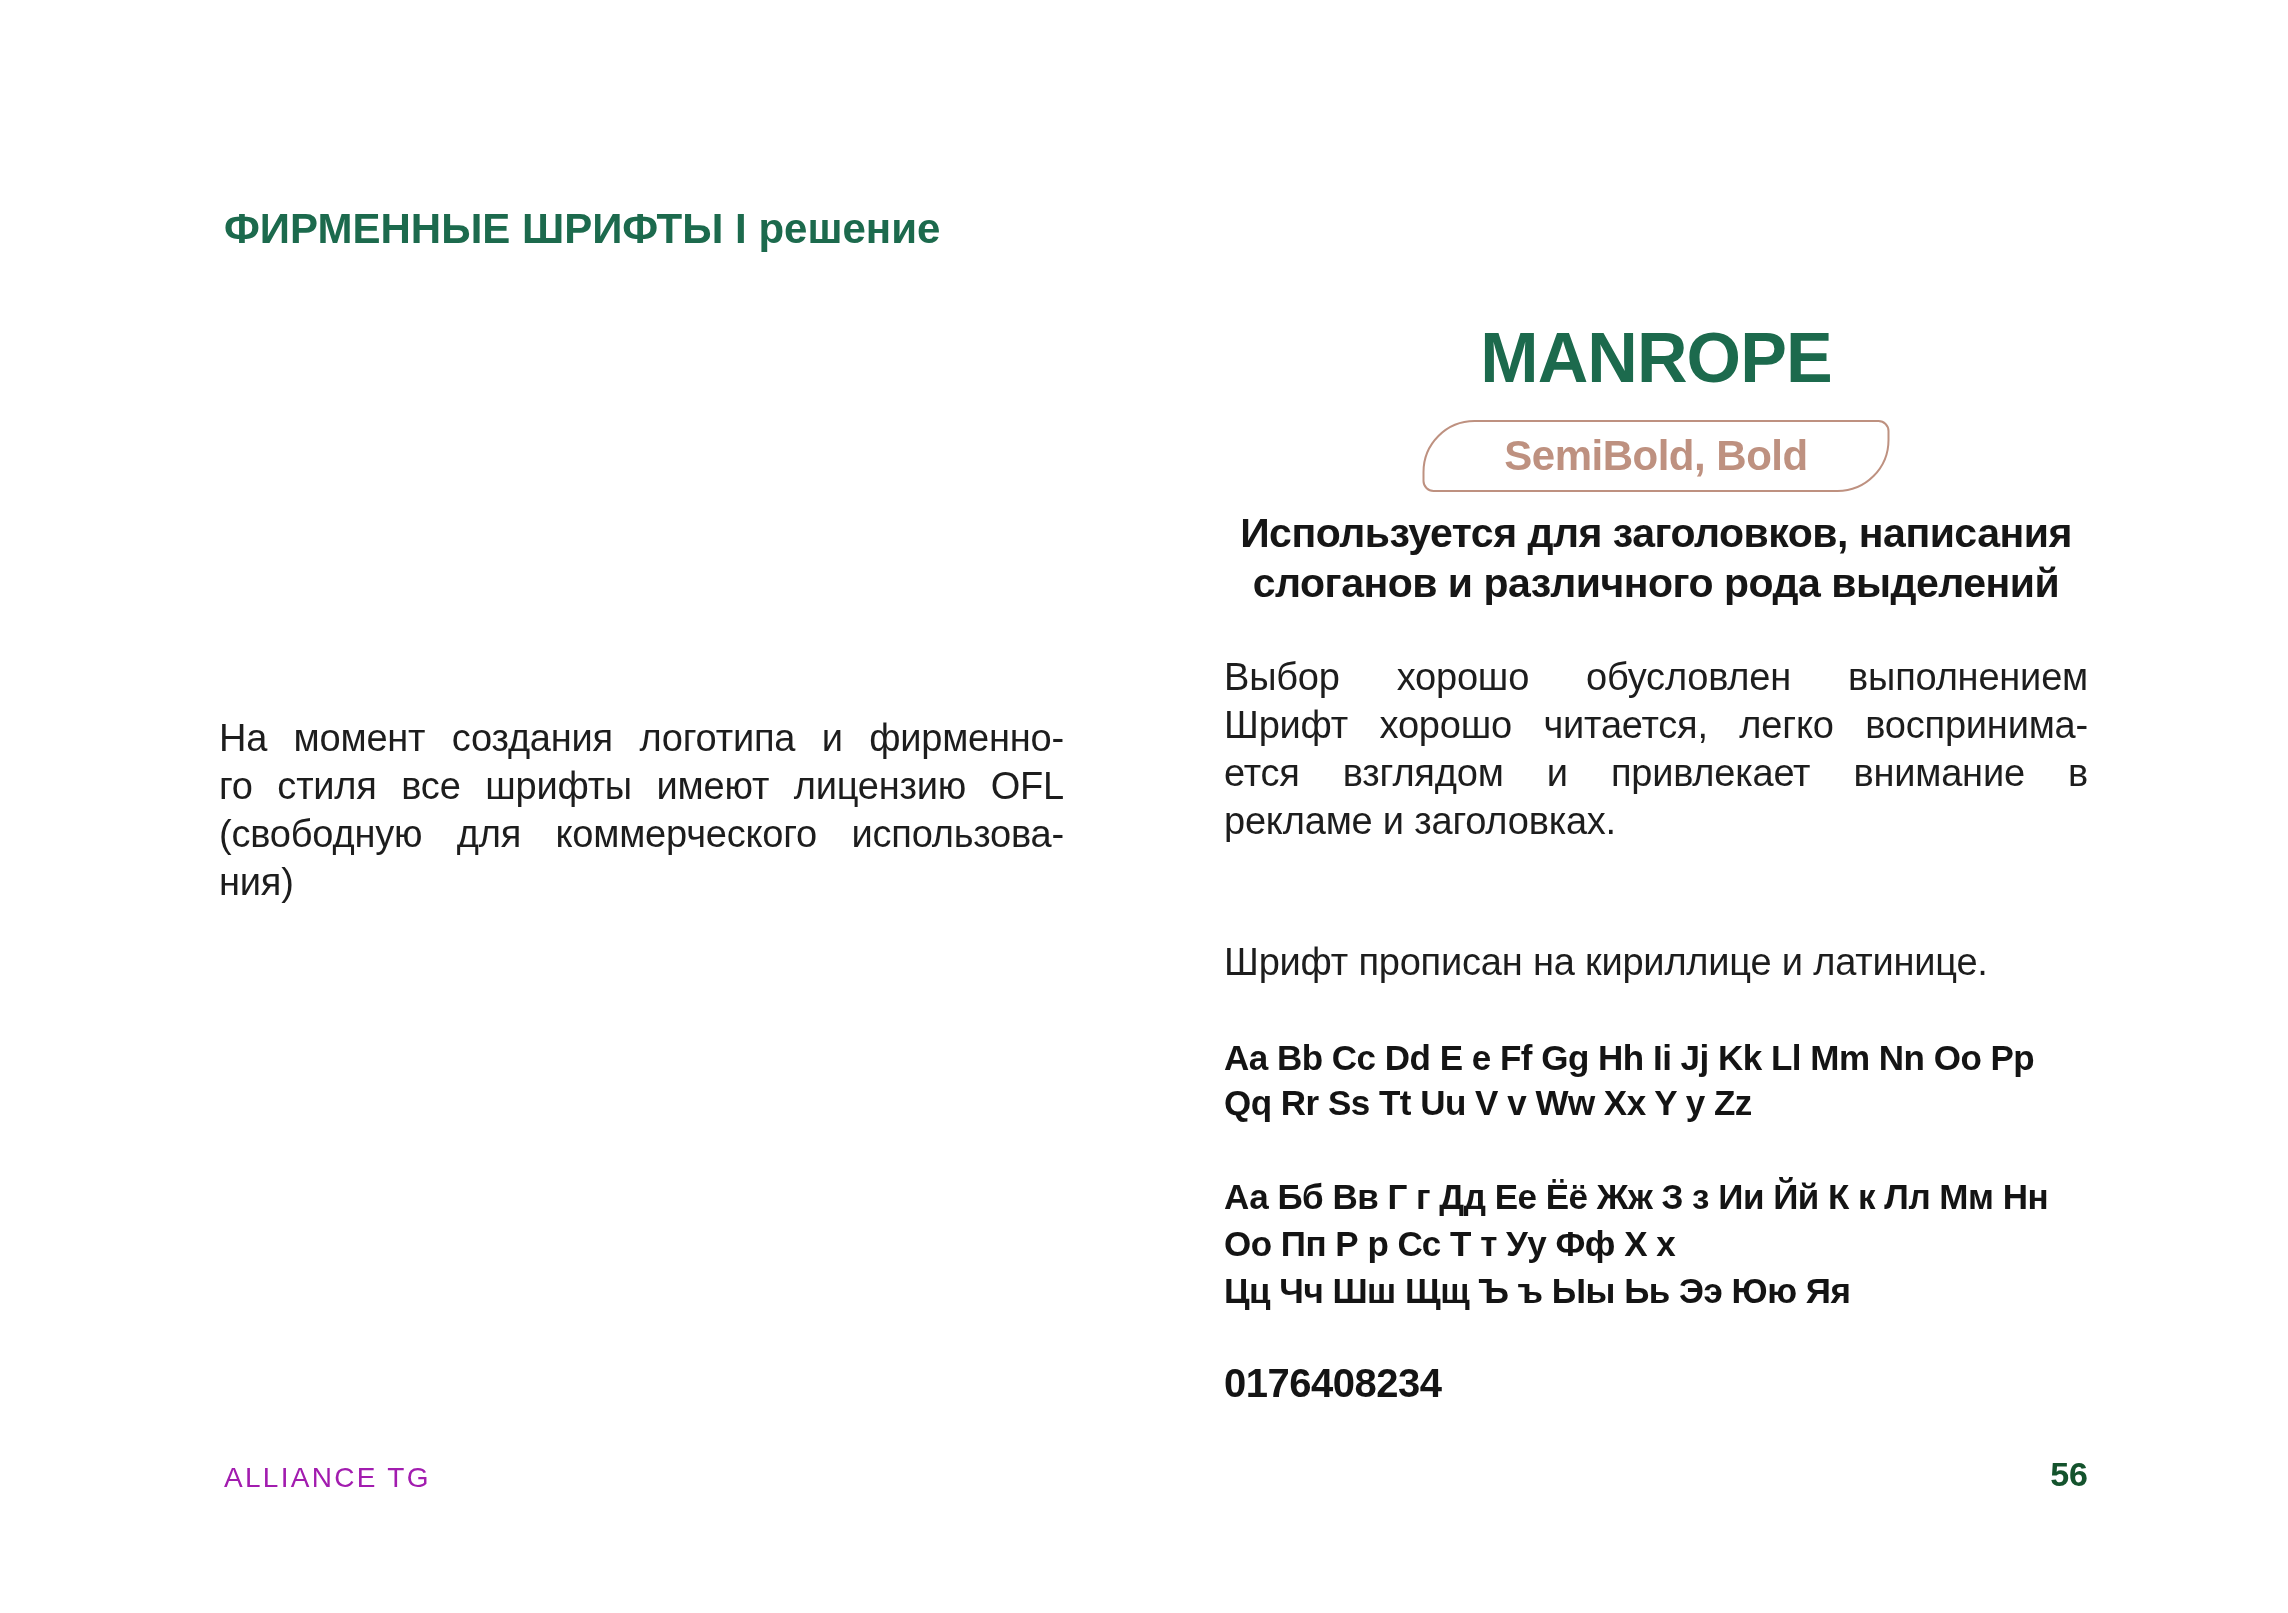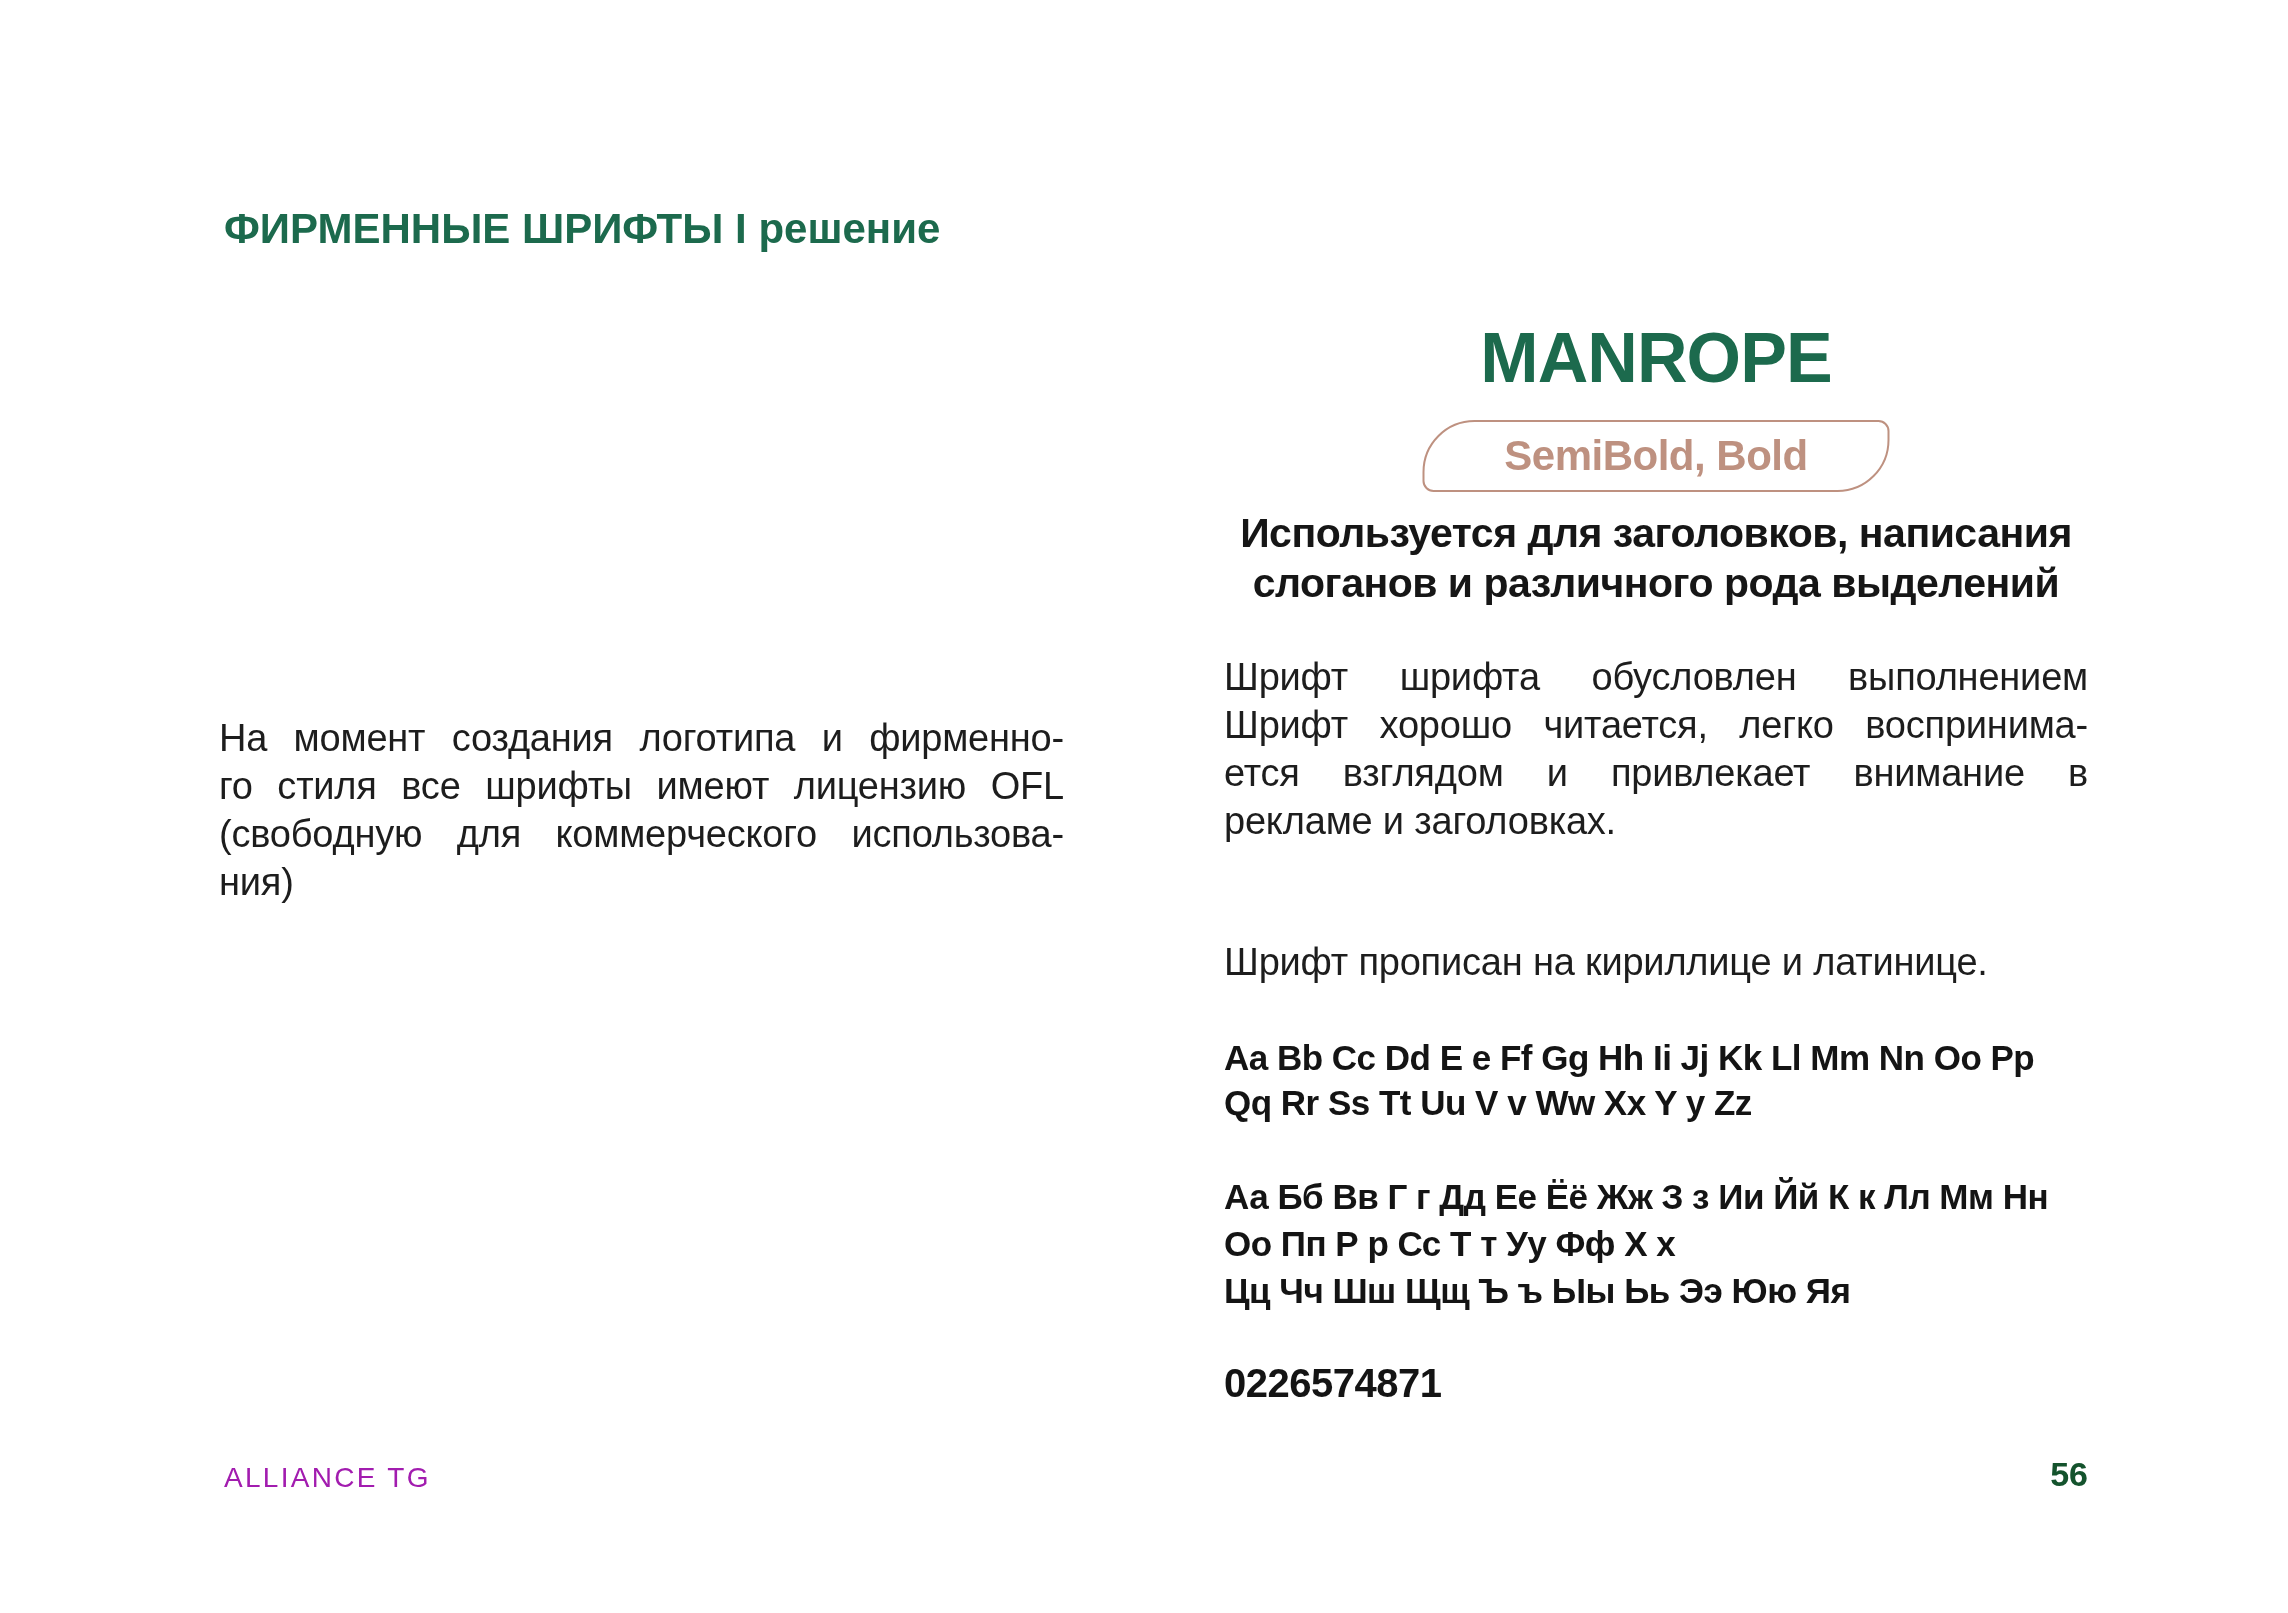--- a/index.html
+++ b/index.html
@@ -127,40 +127,40 @@
     <div class="badge">
       <span class="badge-label">SemiBold, Bold</span>
     </div>
 
     <div class="usage">
         <div class="line">Используется для заголовков, написания</div>
         <div class="line">слоганов и различного рода выделений</div>
       </div>
 
     <div class="rbody justify">
-        <div class="line">Шрифт шрифта обусловлен выполнением</div>
+        <div class="line">Выбор хорошо обусловлен выполнением</div>
         <div class="line">Шрифт хорошо читается, легко воспринима-</div>
         <div class="line">ется взглядом и привлекает внимание в</div>
         <div class="line">рекламе и заголовках.</div>
       </div>
 
     <div class="note">Шрифт прописан на кириллице и латинице.</div>
 
     <div class="alphabet latin">
         <div class="line">Aa Bb Cc Dd E e Ff Gg Hh Ii Jj Kk Ll Mm Nn Oo Pp</div>
         <div class="line">Qq Rr Ss Tt Uu V v Ww Xx Y y Zz</div>
       </div>
 
     <div class="alphabet cyrillic">
         <div class="line">Аа Бб Вв Г г Дд Ее Ёё Жж З з Ии Йй К к Лл Мм Нн</div>
         <div class="line">Оо Пп Р р Сс Т т Уу Фф Х х</div>
         <div class="line">Цц Чч Шш Щщ Ъ ъ Ыы Ьь Ээ Юю Яя</div>
       </div>
 
-    <div class="digits">0226574871</div>
+    <div class="digits">0176408234</div>
   </div>
 
   <div class="footer-brand">ALLIANCE TG</div>
 
   <div class="page-number">56</div>
 
 </div>
 
 
 </body></html>

